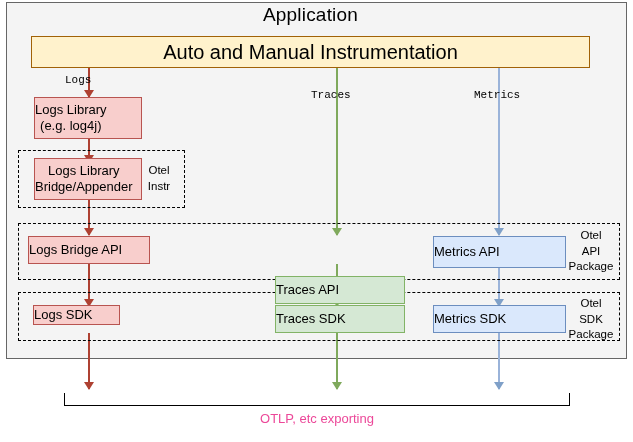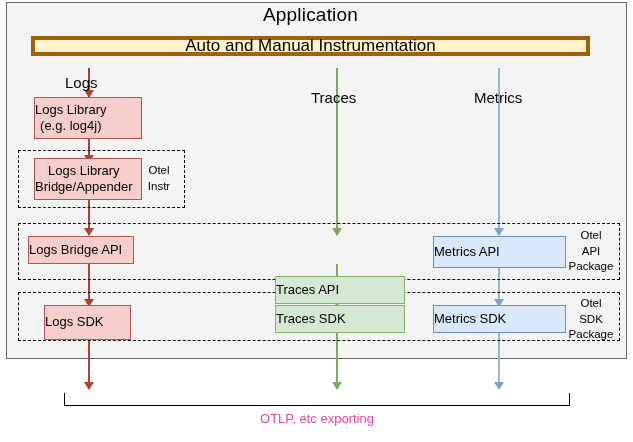--- a/index.html
+++ b/index.html
@@ -35,28 +35,28 @@
     text-align: center;
     font-size: 19px;
     color: #000000;
     letter-spacing: 0.2px;
   }
   .instr-bar {
     position: absolute;
     left: 31px;
     top: 36px;
     width: 559px;
-    height: 20px;
+    height: 32px;
     background: #fff2cc;
-    border: 4px solid #a16207;
+    border: 1px solid #a16207;
     box-sizing: border-box;
     display: flex;
     align-items: center;
     justify-content: center;
-    font-size: 17px;
+    font-size: 20px;
     color: #000000;
   }
   .node {
     position: absolute;
     box-sizing: border-box;
     display: flex;
     align-items: center;
     justify-content: flex-start;
     text-align: center;
     font-size: 13px;
@@ -79,24 +79,25 @@
     position: absolute;
     text-align: center;
     font-size: 11.5px;
     color: #000000;
     line-height: 1.35;
     z-index: 3;
     white-space: nowrap;
   }
   .edge-label {
     position: absolute;
-    font-size: 15px;
+    font-size: 11px;
     color: #000000;
     z-index: 5;
     white-space: nowrap;
+    font-family: Liberation Mono, monospace;
   }
   .vline {
     position: absolute;
     width: 1.6px;
     z-index: 1;
   }
   .vline.red   { background: #ae4132; }
   .vline.green { background: #7fa95c; }
   .vline.blue  { background: #9ab3d9; }
   .arrowhead {
@@ -192,31 +193,31 @@
     </div>
   </div>
 
   <div class="dashed-box" style="left:18px; top:223px; width:602px; height:57px;"></div>
   <div class="pkg-label" style="left:562px; top:228px; width:58px;">
     <div>Otel</div>
     <div>API</div>
     <div>Package</div>
   </div>
 
-  <div class="node red" style="left:28px; top:236px; width:106px; height:28px;">Logs Bridge API</div>
+  <div class="node red" style="left:28px; top:236px; width:122px; height:28px;">Logs Bridge API</div>
   <div class="node green" style="left:275px; top:236px; width:130px; height:28px;margin-top:40px;">Traces API</div>
   <div class="node blue" style="left:433px; top:236px; width:133px; height:32px;">Metrics API</div>
 
   <div class="dashed-box" style="left:18px; top:292px; width:602px; height:49px;"></div>
   <div class="pkg-label" style="left:562px; top:296px; width:58px;">
     <div>Otel</div>
     <div>SDK</div>
     <div>Package</div>
   </div>
 
-  <div class="node red" style="left:44px; top:305px; width:87px; height:35px;">Logs SDK</div>
+  <div class="node red" style="left:33px; top:305px; width:87px; height:20px;">Logs SDK</div>
   <div class="node blue" style="left:433px; top:305px; width:133px; height:28px;">Metrics SDK</div>
   <div class="node green" style="left:275px; top:305px; width:130px; height:28px;">Traces SDK</div>
 
   <div class="bracket" style="left:64px; top:393px; width:506px; height:13px;"></div>
   <div class="export-label" style="left:64px; top:411px; width:506px;">OTLP, etc exporting</div>
 
 </div>
 
 </body></html>

